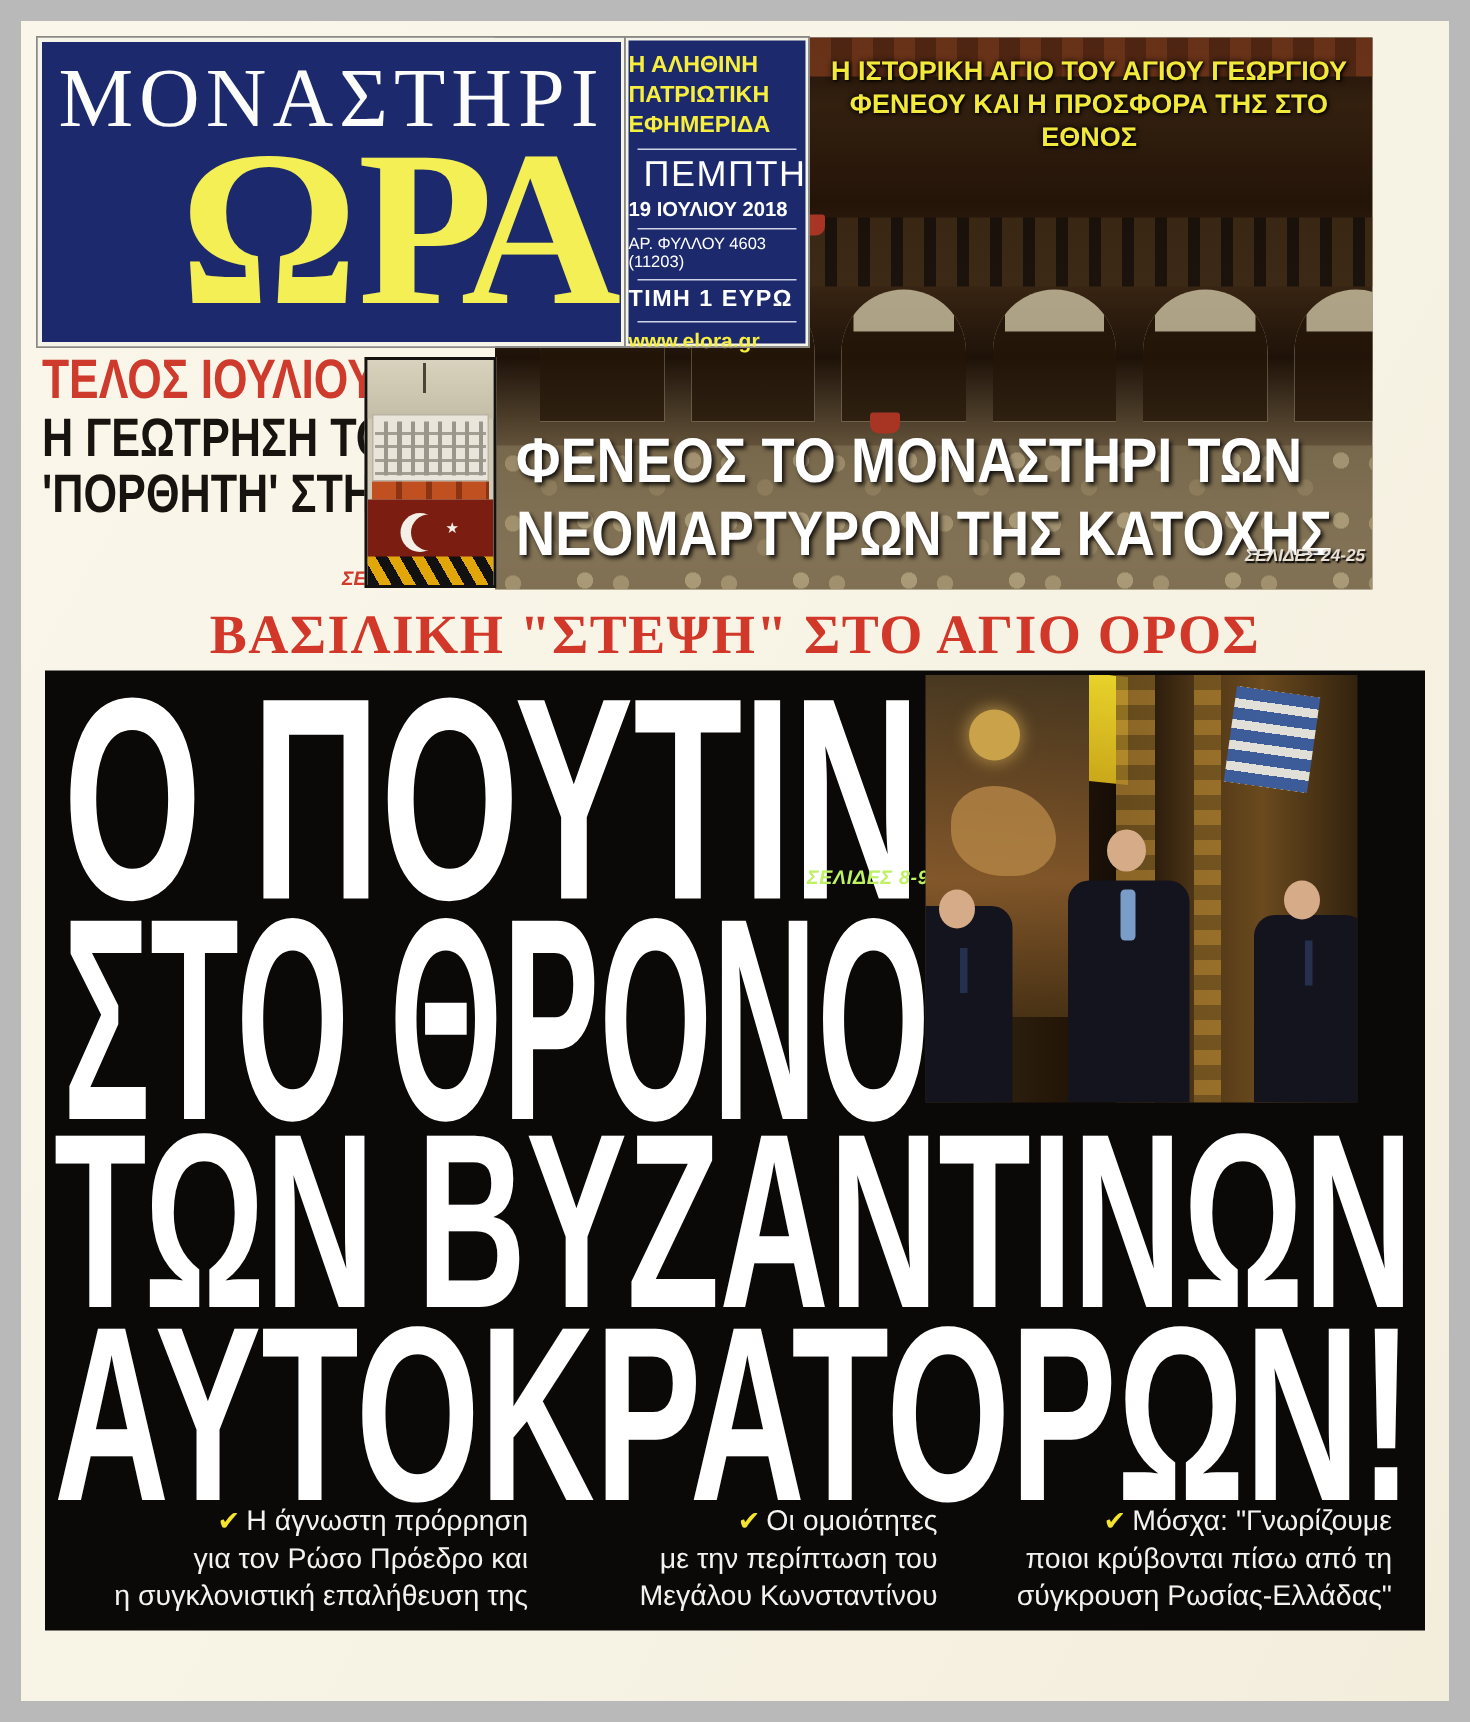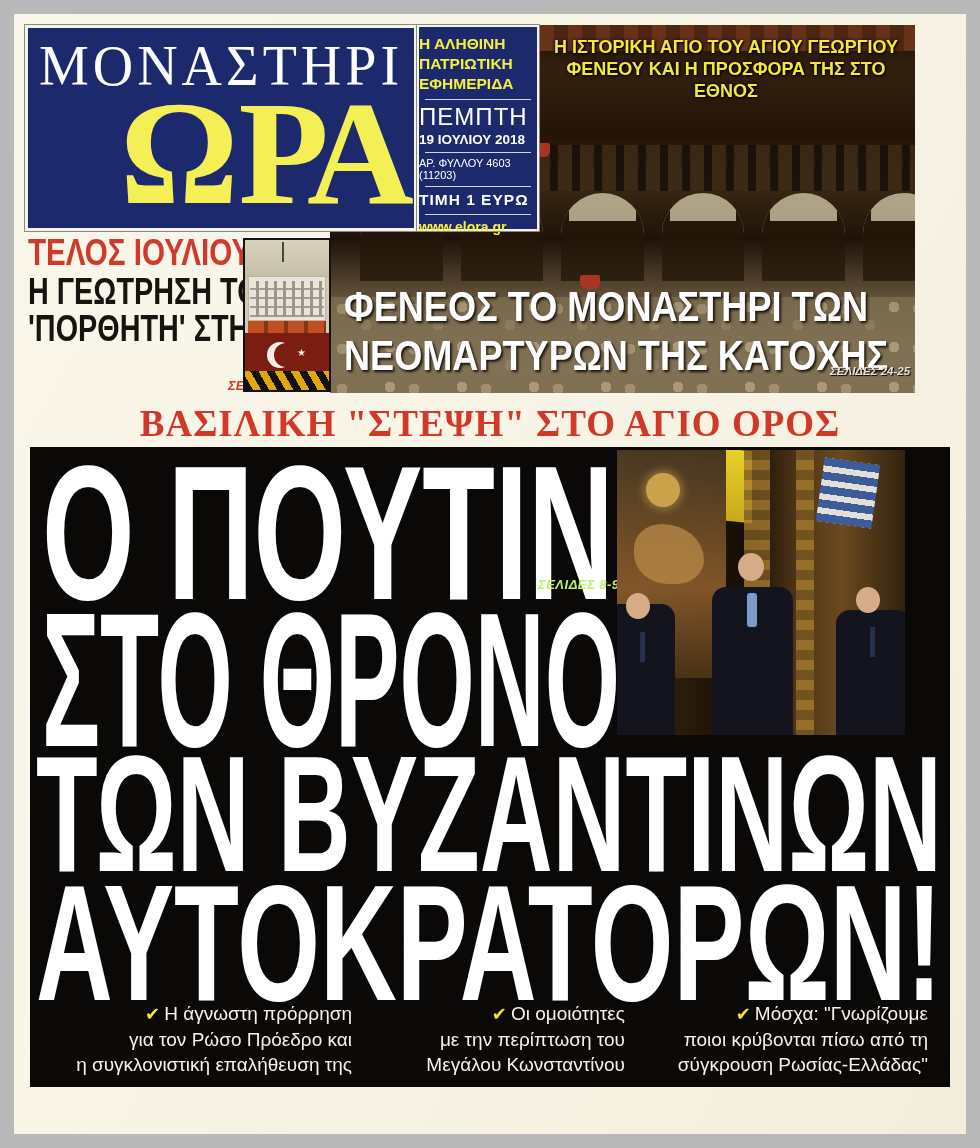--- a/index.html
+++ b/index.html
@@ -30,21 +30,21 @@
     color:#f3ef55;font-size:148px;font-weight:bold;line-height:.88;
     margin-top:-6px;white-space:nowrap;text-align:right;
   }
   .info-box{
     position:absolute;left:403px;top:11px;width:122px;height:206px;
     background:#1c2a6d;border:2px solid #f6f3e8;outline:1px solid #8a8a82;
     z-index:5;box-sizing:border-box;padding-top:7px;
   }
   .tagline-line{color:#f7ef3e;font-weight:bold;font-size:15.5px;line-height:1.3;}
   .info-rule{border:none;border-top:1px solid #cfd3e8;margin:5px 6px 4px 6px;}
-  .day{color:#fff;font-size:24px;letter-spacing:1px;line-height:1.05;}
+  .day{color:#fff;font-size:24px;letter-spacing:1px;line-height:1.05;margin-left:10px;}
   .date{color:#fff;font-size:13.5px;font-weight:bold;margin-top:2px;}
   .issue{color:#fff;font-size:11px;letter-spacing:0;}
   .price{color:#fff;font-size:15.5px;font-weight:bold;letter-spacing:1px;}
   .website{color:#f7ef3e;font-size:14px;font-weight:bold;margin-top:1px;}
   
   .monastery-photo{
     position:absolute;left:316px;top:11px;width:585px;height:368px;
     background:linear-gradient(180deg,#1c0f08 0%,#33200f 12%,#241408 30%,#3a2614 44%,#1e1208 58%,#5a4a34 72%,#8a7a5c 84%,#97876a 94%,#8d7d60 100%);
     z-index:1;overflow:hidden;
   }

